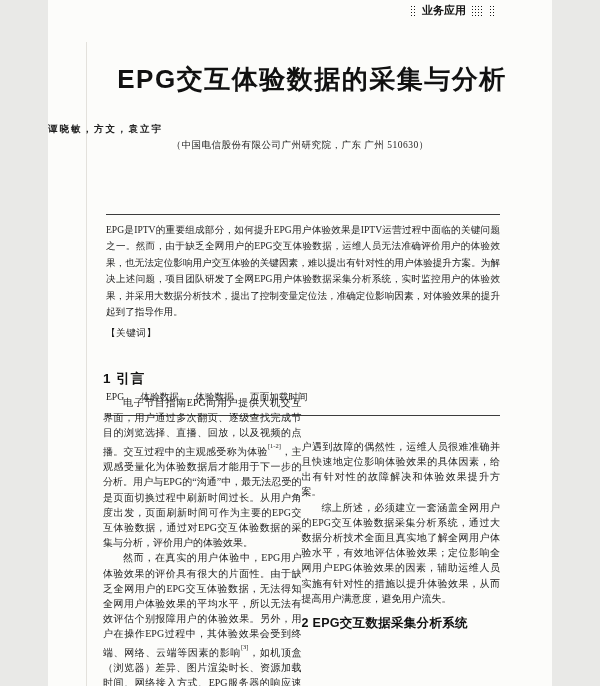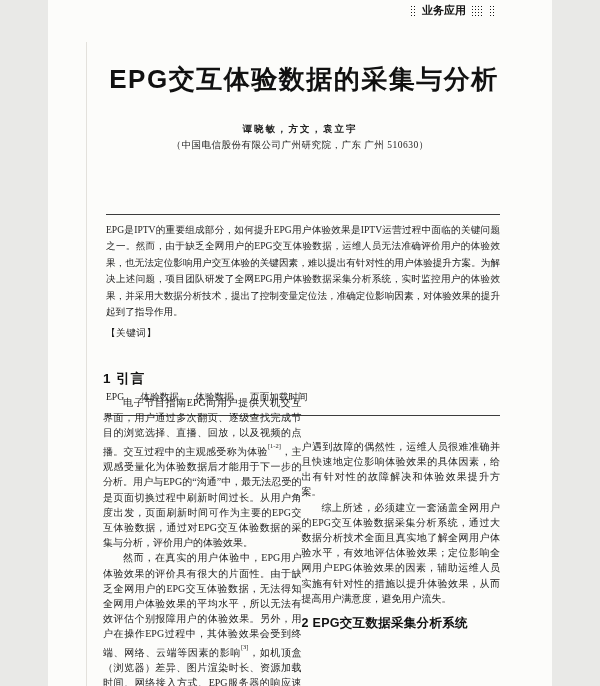--- a/index.html
+++ b/index.html
@@ -25,28 +25,28 @@
   .dots{
     display:inline-block;height:11px;
     background-image:radial-gradient(circle,#161616 0.8px,transparent 1px);
     background-size:3px 3px;
   }
   .dots.w2{width:7px;}
   .dots.w4{width:13px;}
 
   
   .paper-title{
-    position:absolute;top:62px;left:4px;width:100%;
+    position:absolute;top:62px;left:12px;width:100%;
     text-align:center;
     font-family:"Liberation Sans","DejaVu Sans",sans-serif;
     font-weight:bold;font-size:26px;letter-spacing:1.5px;color:#111;
   }
   .paper-authors{
     position:absolute;top:123px;left:0;width:100%;
-    text-align:center;font-size:9.5px;font-weight:bold;letter-spacing:2px;color:#222;font-family:Liberation Serif, serif;
+    font-size:9.5px;font-weight:bold;letter-spacing:2px;color:#222;font-family:Liberation Serif, serif;
   }
   .paper-affiliation{
     position:absolute;top:139px;left:0;width:100%;
     text-align:center;font-size:9.5px;letter-spacing:0.5px;color:#222;
   }
 
   
   .abstract-block{
     position:absolute;top:214px;left:58px;right:52px;
     border-top:1.5px solid #3c3c3c;

